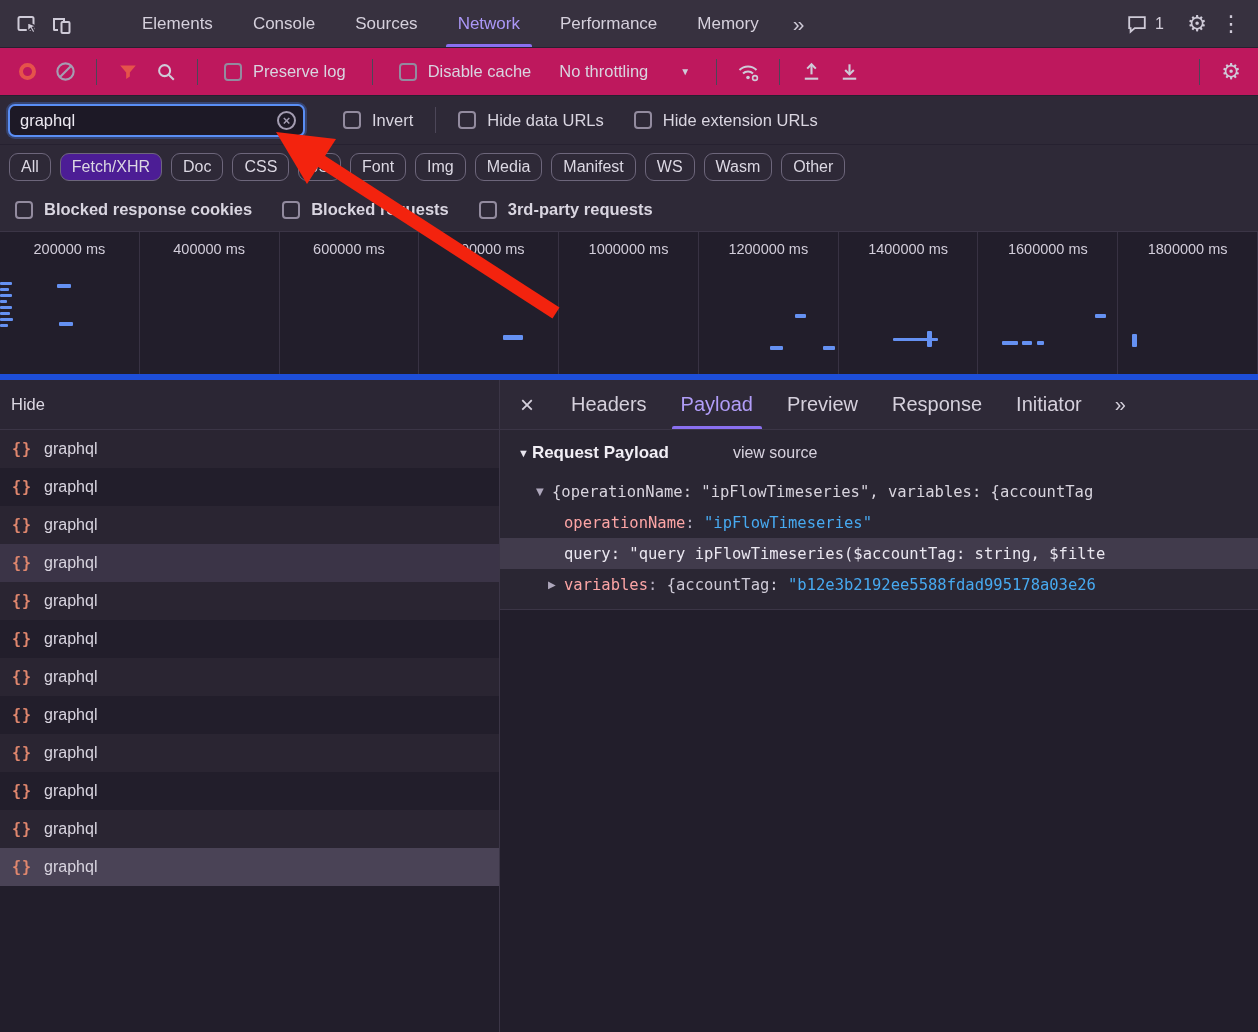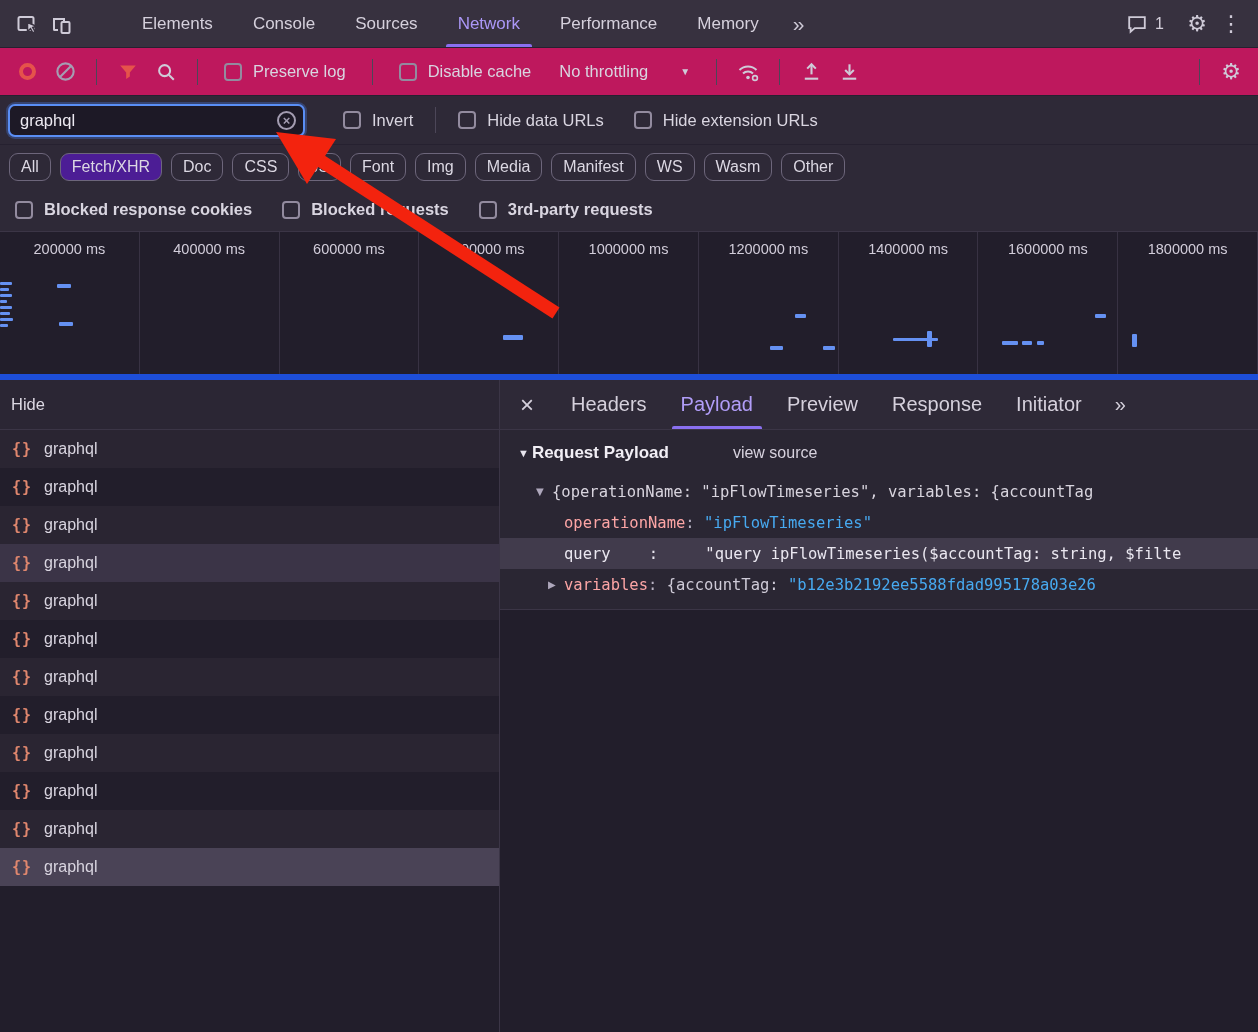--- a/index.html
+++ b/index.html
@@ -74,21 +74,21 @@
 
   .tree-row { height:31px; flex:none; display:flex; align-items:center; font-family:"DejaVu Sans Mono",monospace; font-size:15.5px; white-space:nowrap; overflow:hidden; }
   .expander { font-size:10px; color:#aea7bc; width:16px; flex:none; font-family:"DejaVu Sans",sans-serif; }
   .preview-row { padding-left:36px; color:#d8d4de; }
   .kv-row { padding-left:64px; }
   .kv-row.vars { padding-left:48px; }
   .kv-row .k { color:#fca5a5; }
   .kv-row .sep { color:#b9b3c4; white-space:pre; }
   .kv-row .obj { color:#cfcbd8; white-space:pre; }
   .kv-row .str { color:#47a9f0; }
-  .kv-row.selected { background:#413b4c;gap:38px; }
+  .kv-row.selected { background:#413b4c; }
   .kv-row.selected .k, .kv-row.selected .sep, .kv-row.selected .str { color:#eae7f0; }
   .tree-divider { height:1px; background:#3b3546; margin-top:9px; flex:none; }
   .payload-rest { flex:1; background:#221e2b; }
 
   
   .arrow-overlay { position:absolute; inset:0; pointer-events:none; z-index:50; }
 </style>
 </head>
 <body>
 

